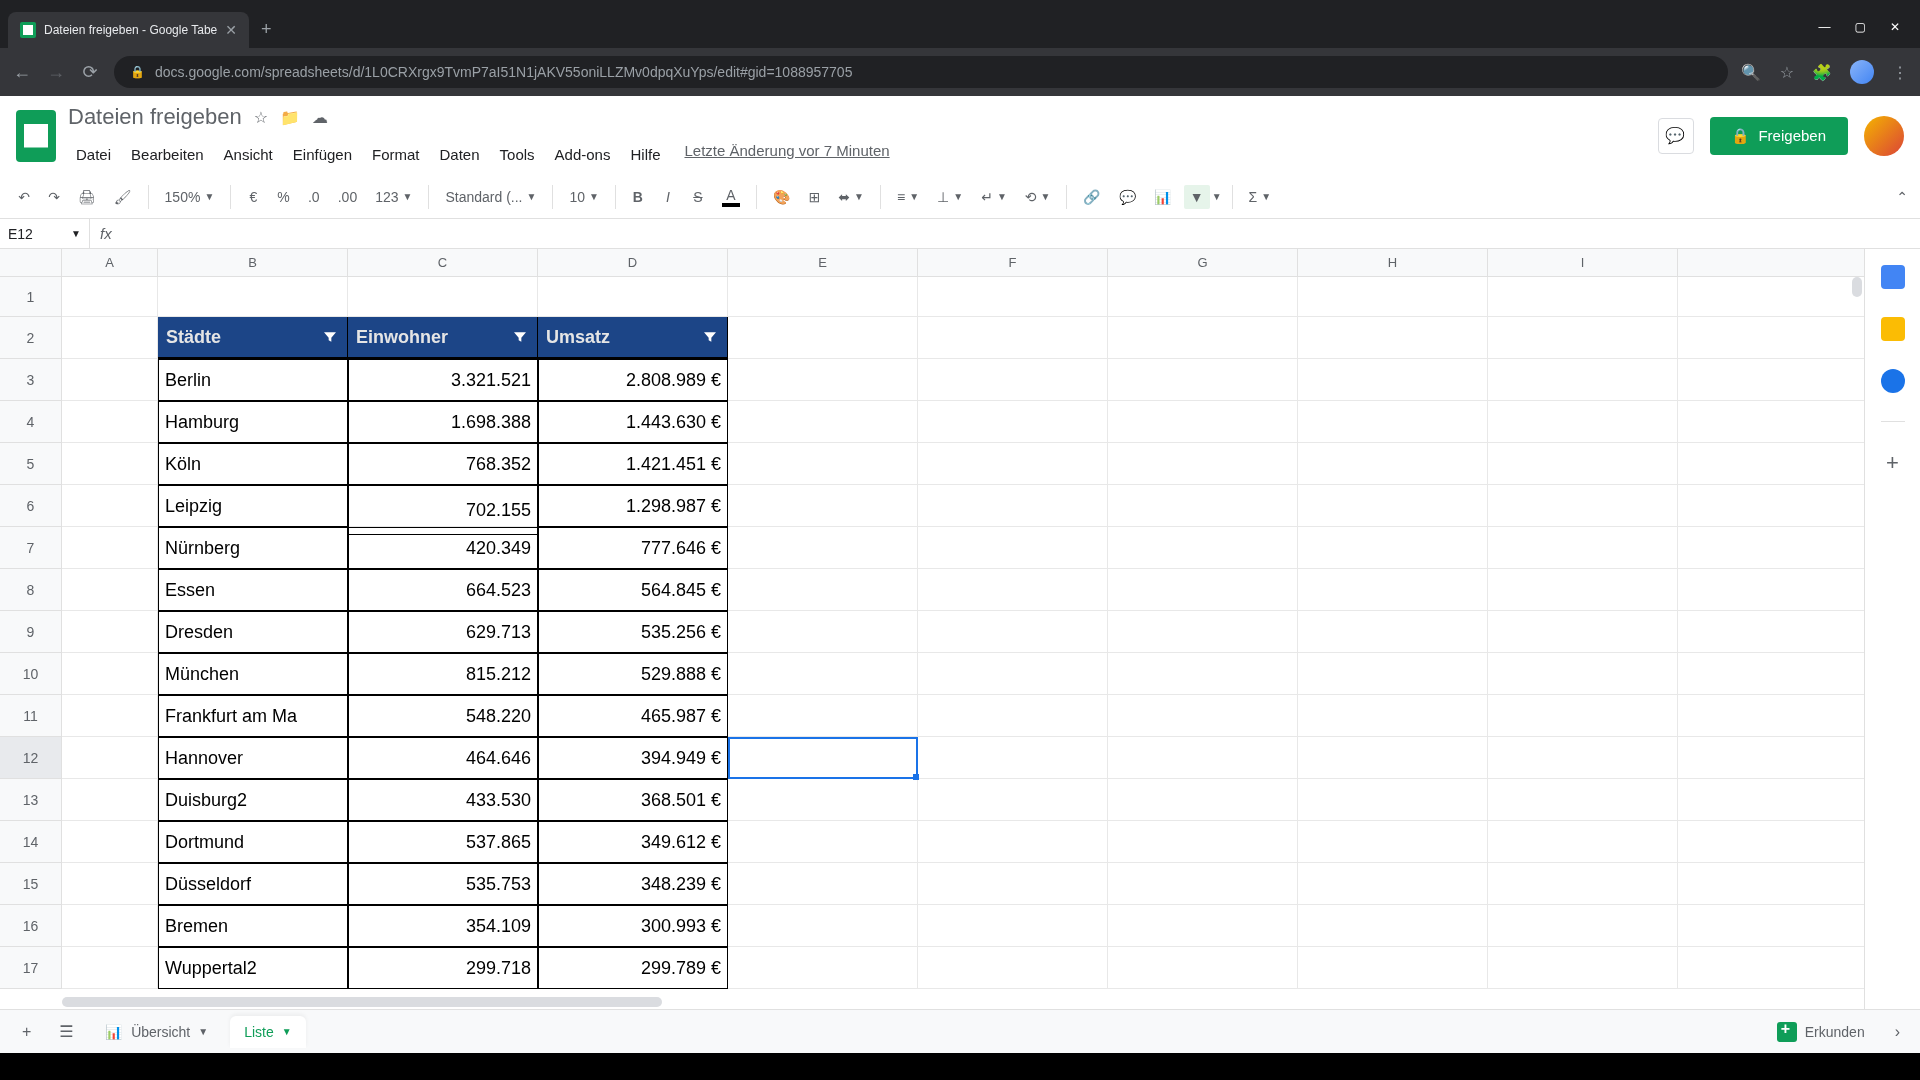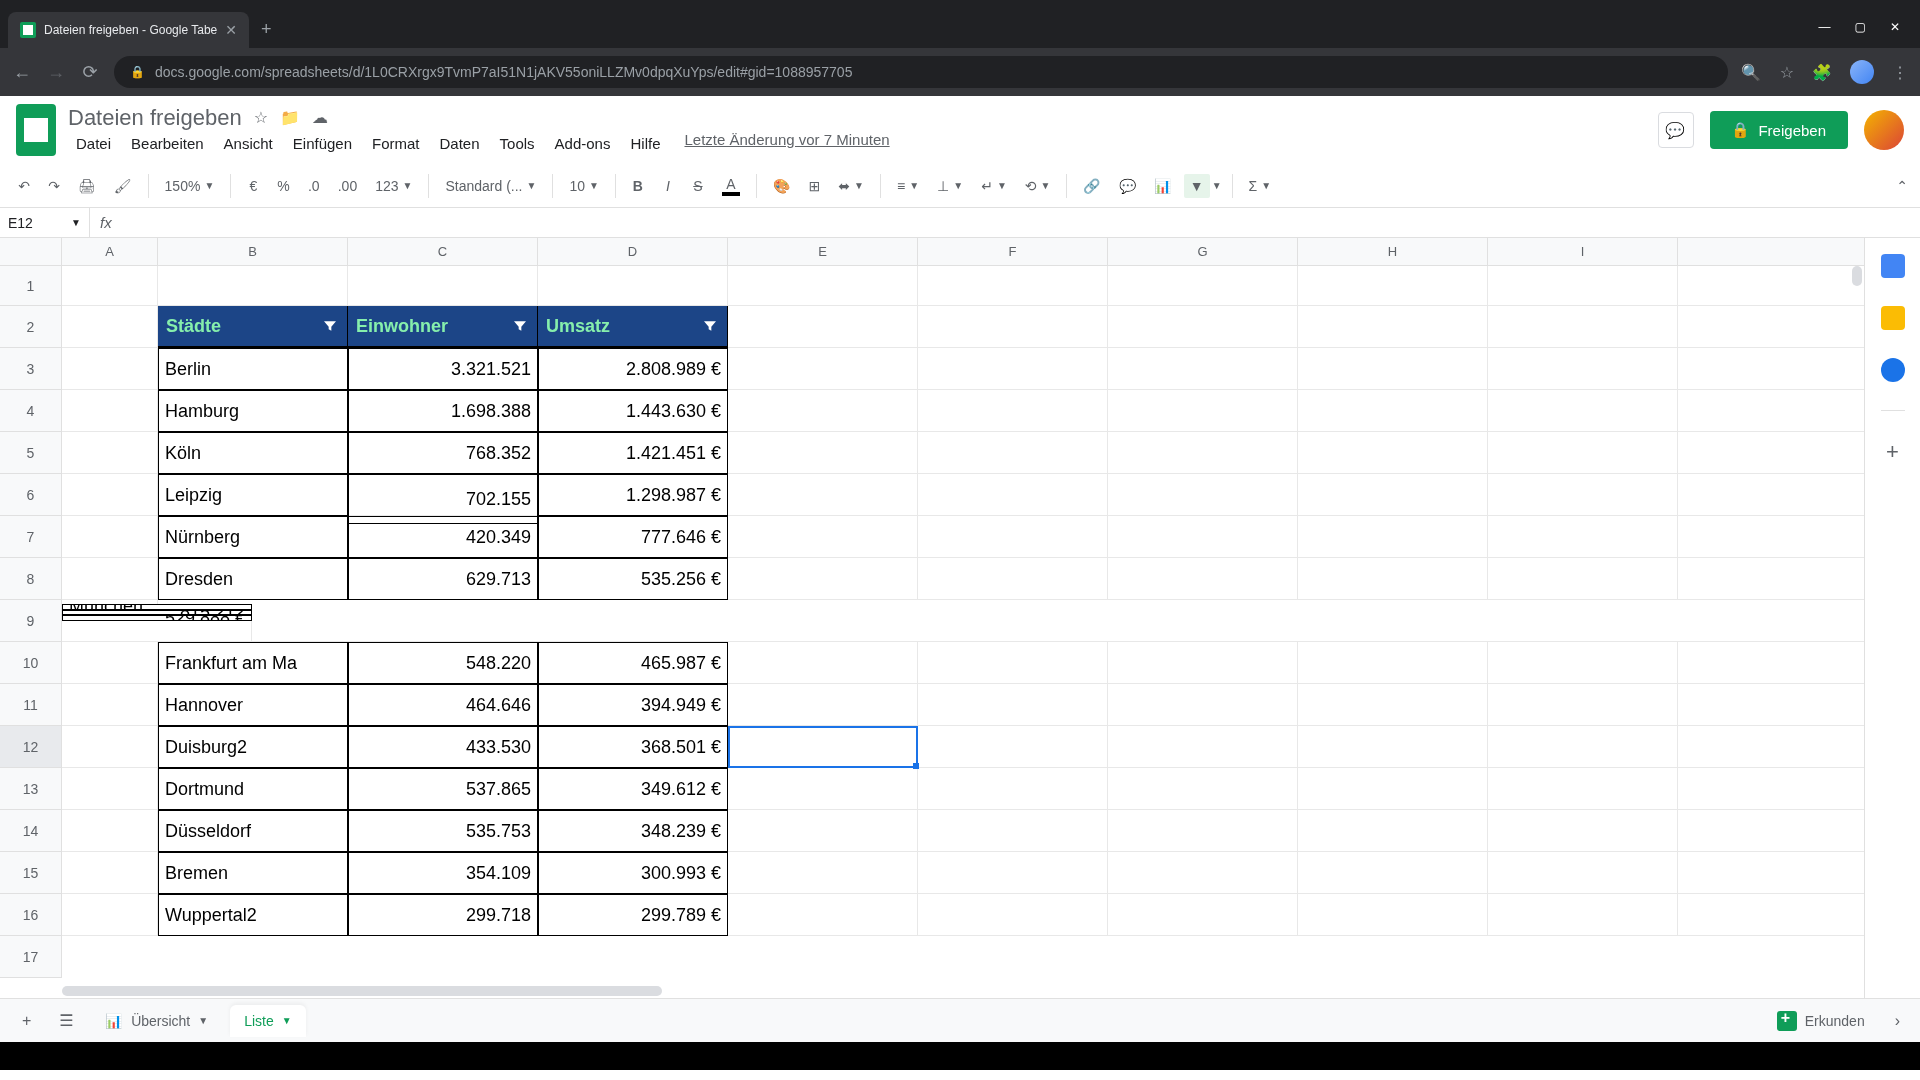--- a/index.html
+++ b/index.html
@@ -18,21 +18,21 @@
 .nav-btn { color: #9aa0a6; font-size: 18px; cursor: pointer; width: 20px; text-align: center; }
 .url-bar { flex: 1; background: #202124; color: #9aa0a6; height: 32px; border-radius: 16px; display: flex; align-items: center; padding: 0 16px; font-size: 14px; gap: 10px; }
 .url-bar .lock { font-size: 12px; }
 .nav-right { display: flex; gap: 18px; align-items: center; color: #9aa0a6; }
 .nav-right .avatar { width: 24px; height: 24px; border-radius: 50%; background: linear-gradient(135deg, #8ab4f8, #4285f4); }
 
 
 .sheets-header { display: flex; align-items: center; padding: 8px 16px; gap: 12px; }
 .sheets-logo { width: 40px; height: 52px; background: #0f9d58; border-radius: 4px; position: relative; }
 .sheets-logo::after { content: ''; position: absolute; top: 14px; left: 8px; width: 24px; height: 24px; background: #fff; clip-path: polygon(0 0, 100% 0, 100% 100%, 0 100%); }
-.title-area { display: flex; flex-direction: column; gap: 0; }
+.title-area { display: flex; flex-direction: column; gap: 12px; }
 .title-row { display: flex; align-items: center; gap: 12px; }
 .doc-title { font-size: 22px; color: #5f6368; }
 .title-icon { color: #5f6368; font-size: 16px; cursor: pointer; }
 .menu-bar { display: flex; gap: 4px; font-size: 15px; color: #202124; }
 .menu-item { padding: 4px 8px; cursor: pointer; border-radius: 3px; }
 .last-edit { color: #5f6368; margin-left: 12px; text-decoration: underline; }
 .header-right { margin-left: auto; display: flex; align-items: center; gap: 16px; }
 .comments-btn { width: 36px; height: 36px; border: 1px solid #dadce0; border-radius: 4px; display: flex; align-items: center; justify-content: center; cursor: pointer; color: #5f6368; }
 .share-btn { background: #0f9d58; color: #fff; padding: 10px 22px; border-radius: 4px; font-size: 15px; font-weight: 500; display: flex; align-items: center; gap: 8px; cursor: pointer; }
 .profile-avatar { width: 40px; height: 40px; border-radius: 50%; background: linear-gradient(135deg, #f4b400, #db4437); }
@@ -62,21 +62,21 @@
 .col-h { border-right: 1px solid #e0e0e0; display: flex; align-items: center; justify-content: center; font-size: 13px; color: #5f6368; }
 .rows { display: flex; }
 .row-headers { width: 62px; background: #f8f9fa; }
 .row-h { border-bottom: 1px solid #e0e0e0; border-right: 1px solid #e0e0e0; display: flex; align-items: center; justify-content: center; font-size: 14px; color: #5f6368; }
 .row-h.selected { background: #e8eaed; }
 .cells { flex: 1; position: relative; }
 .cell-row { display: flex; border-bottom: 1px solid #e8e8e8; }
 .cell { border-right: 1px solid #e8e8e8; display: flex; align-items: center; padding: 0 6px; font-size: 18px; overflow: hidden; white-space: nowrap; }
 
 
-.data-header { background: #1c4587; color: #86efac; font-weight: bold; border-right: 1px solid #000 !important; border-bottom: 2px solid #000; display: flex; align-items: center; justify-content: space-between; padding: 0 8px; }
+.data-header { background: #1c4587; color: #e5e5e5; font-weight: bold; border-right: 1px solid #000 !important; border-bottom: 2px solid #000; display: flex; align-items: center; justify-content: space-between; padding: 0 8px; }
 .filter-icon { width: 18px; height: 18px; display: flex; align-items: center; justify-content: center; }
 .filter-icon svg { fill: #fff; }
 .data-cell { border: 1px solid #000 !important; }
 .data-cell.text { justify-content: flex-start; }
 .data-cell.num { justify-content: flex-end; }
 
 
 .selected-cell { position: absolute; border: 2px solid #1a73e8; pointer-events: none; }
 .selected-cell::after { content: ''; position: absolute; right: -3px; bottom: -3px; width: 6px; height: 6px; background: #1a73e8; }
 
@@ -368,30 +368,41 @@
             <div class="cell data-cell num" style="width: 190px; height: 42px;">420.349</div>
             <div class="cell data-cell num" style="width: 190px; height: 42px;">777.646 €</div>
             <div class="cell" style="width: 190px; height: 42px;"></div>
             <div class="cell" style="width: 190px; height: 42px;"></div>
             <div class="cell" style="width: 190px; height: 42px;"></div>
             <div class="cell" style="width: 190px; height: 42px;"></div>
             <div class="cell" style="width: 190px; height: 42px;"></div>
           </div>
           <div class="cell-row" style="height: 42px;">
             <div class="cell" style="width: 96px; height: 42px;"></div>
+            <div class="cell data-cell text" style="width: 190px; height: 42px;">Essen</div>
+            <div class="cell data-cell num" style="width: 190px; height: 42px;">664.523</div>
+            <div class="cell data-cell num" style="width: 190px; height: 42px;">564.845 €</div>
+            <div class="cell" style="width: 190px; height: 42px;"></div>
+            <div class="cell" style="width: 190px; height: 42px;"></div>
+            <div class="cell" style="width: 190px; height: 42px;"></div>
+            <div class="cell" style="width: 190px; height: 42px;"></div>
+            <div class="cell" style="width: 190px; height: 42px;"></div>
+          </div>
+          <div class="cell-row" style="height: 42px;">
+            <div class="cell" style="width: 96px; height: 42px;"></div>
             <div class="cell data-cell text" style="width: 190px; height: 42px;">Dresden</div>
             <div class="cell data-cell num" style="width: 190px; height: 42px;">629.713</div>
             <div class="cell data-cell num" style="width: 190px; height: 42px;">535.256 €</div>
             <div class="cell" style="width: 190px; height: 42px;"></div>
             <div class="cell" style="width: 190px; height: 42px;"></div>
             <div class="cell" style="width: 190px; height: 42px;"></div>
             <div class="cell" style="width: 190px; height: 42px;"></div>
             <div class="cell" style="width: 190px; height: 42px;"></div>
           </div>
-          <div class="cell-row" style="height: 42px; flex-direction: column;">
+          <div class="cell-row" style="height: 42px;">
             <div class="cell" style="width: 96px; height: 42px;"></div>
             <div class="cell data-cell text" style="width: 190px; height: 42px;">München</div>
             <div class="cell data-cell num" style="width: 190px; height: 42px;">815.212</div>
             <div class="cell data-cell num" style="width: 190px; height: 42px;">529.888 €</div>
             <div class="cell" style="width: 190px; height: 42px;"></div>
             <div class="cell" style="width: 190px; height: 42px;"></div>
             <div class="cell" style="width: 190px; height: 42px;"></div>
             <div class="cell" style="width: 190px; height: 42px;"></div>
             <div class="cell" style="width: 190px; height: 42px;"></div>
           </div>

